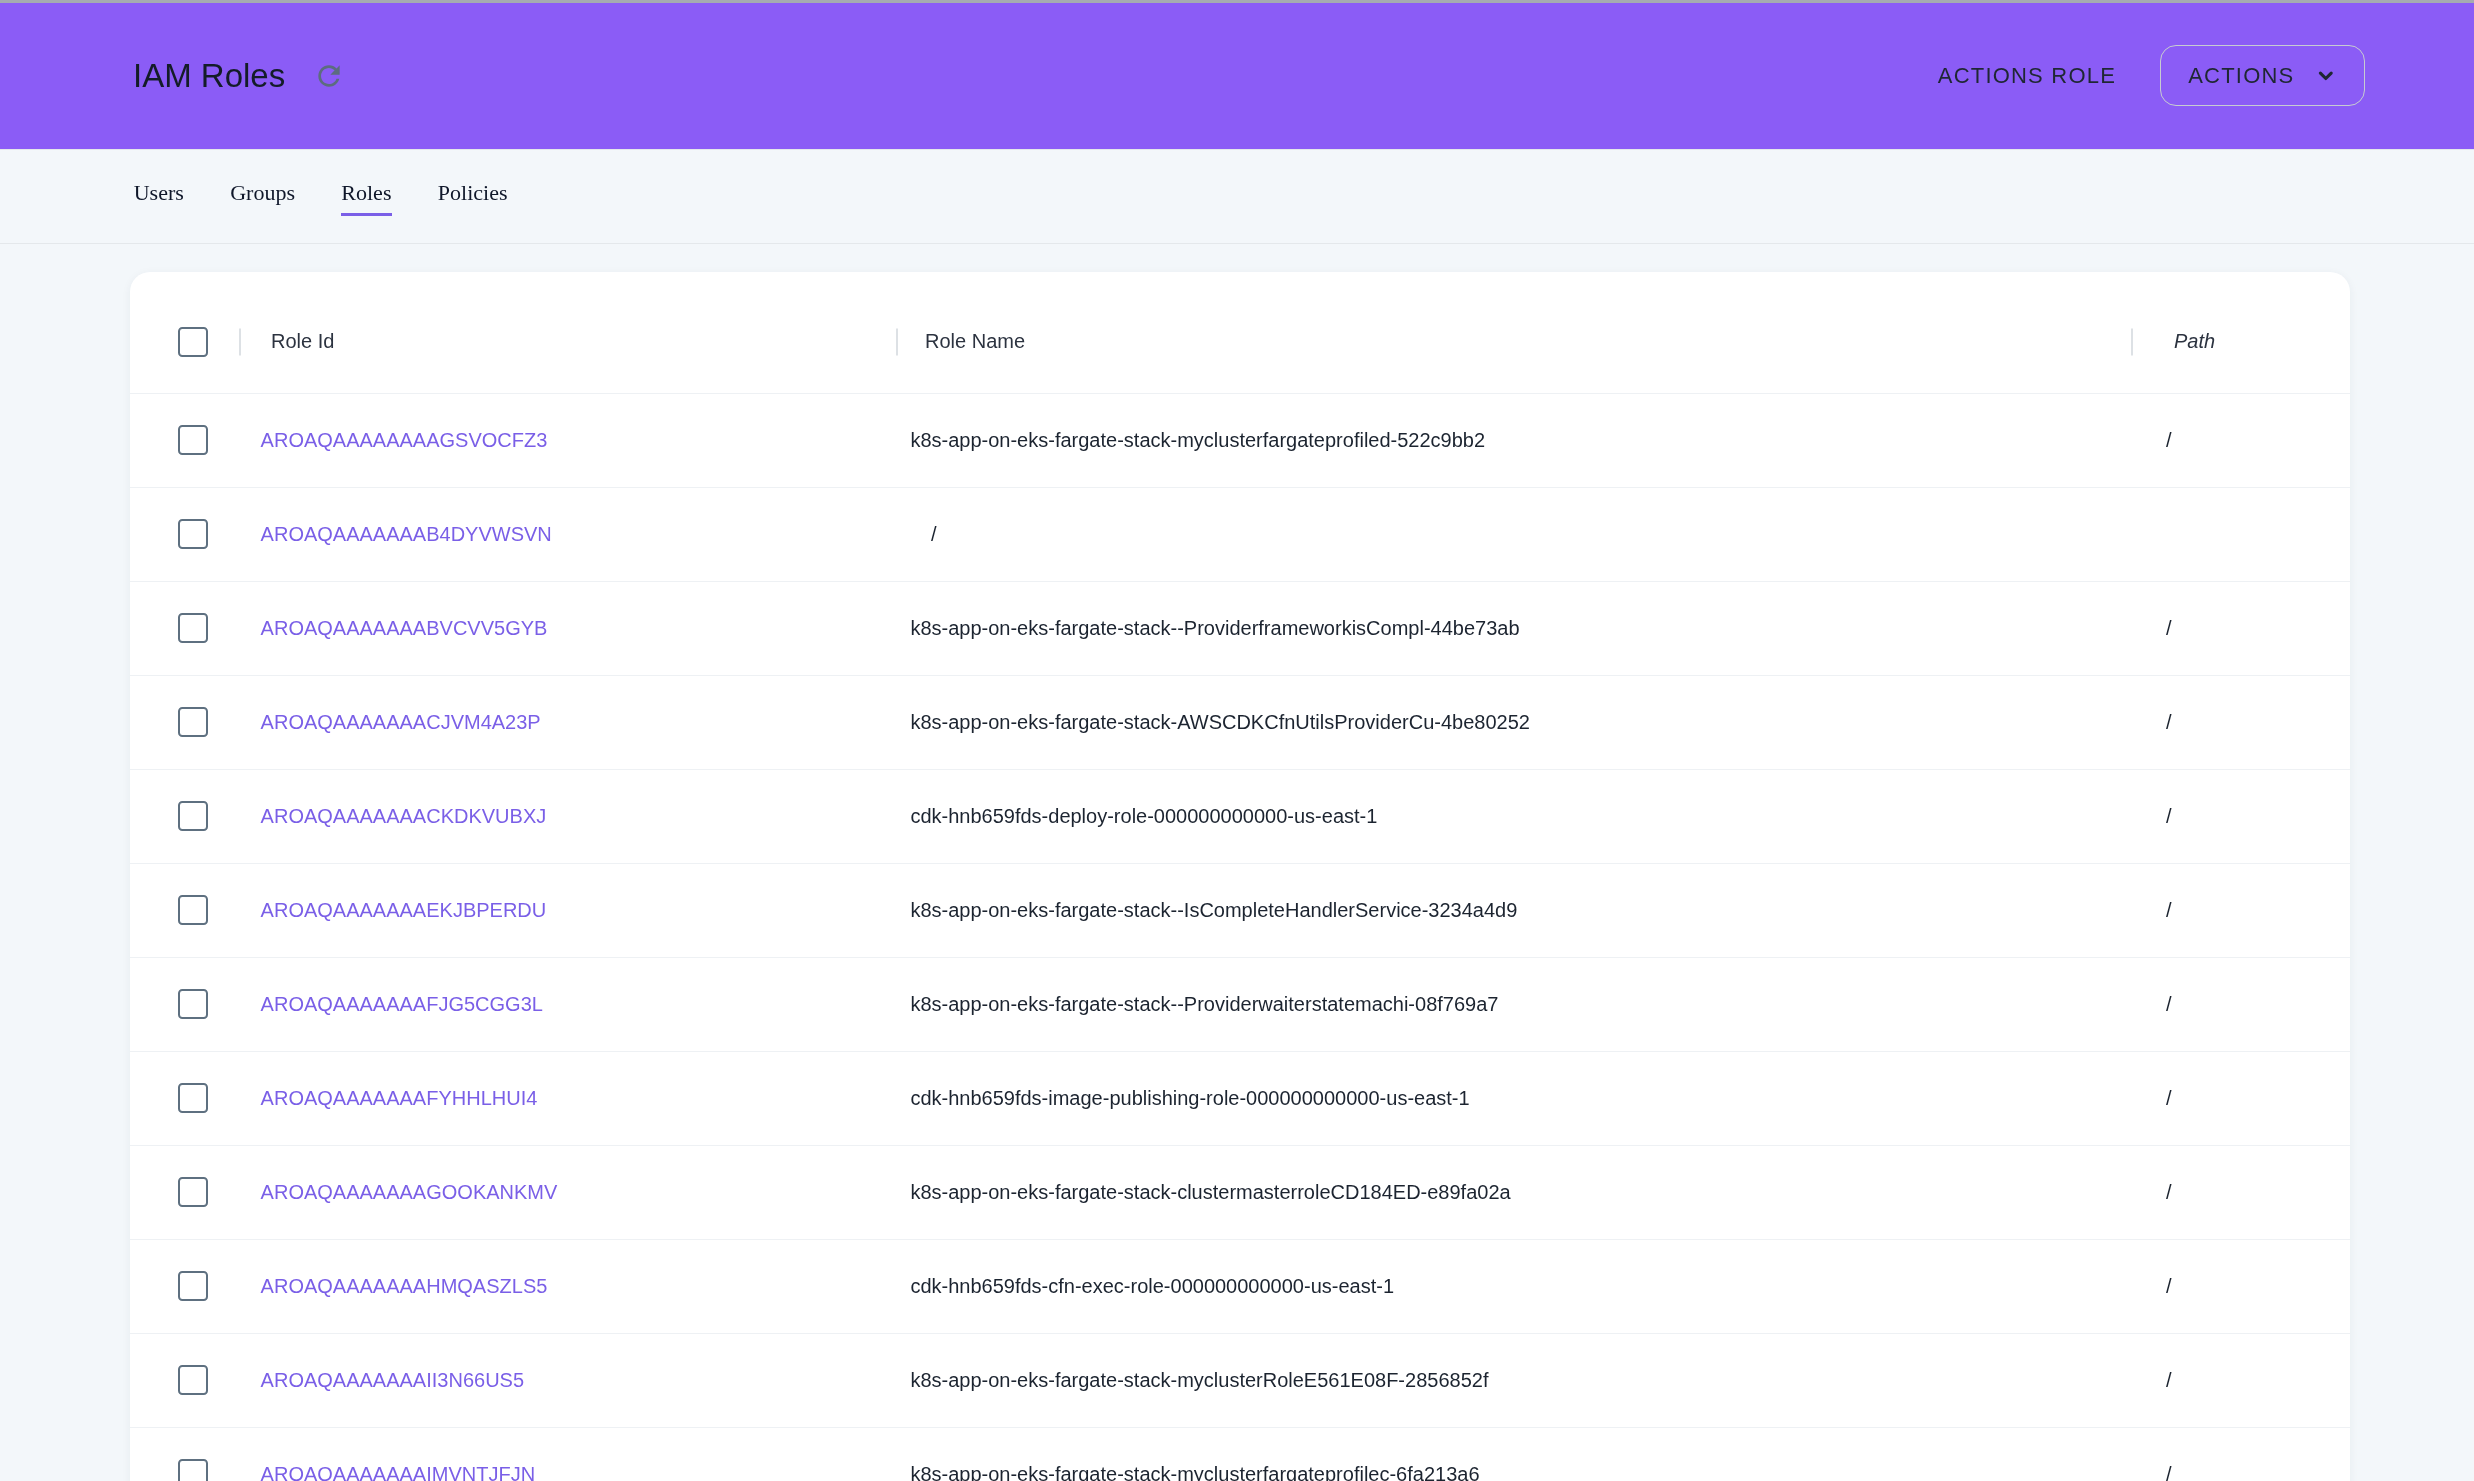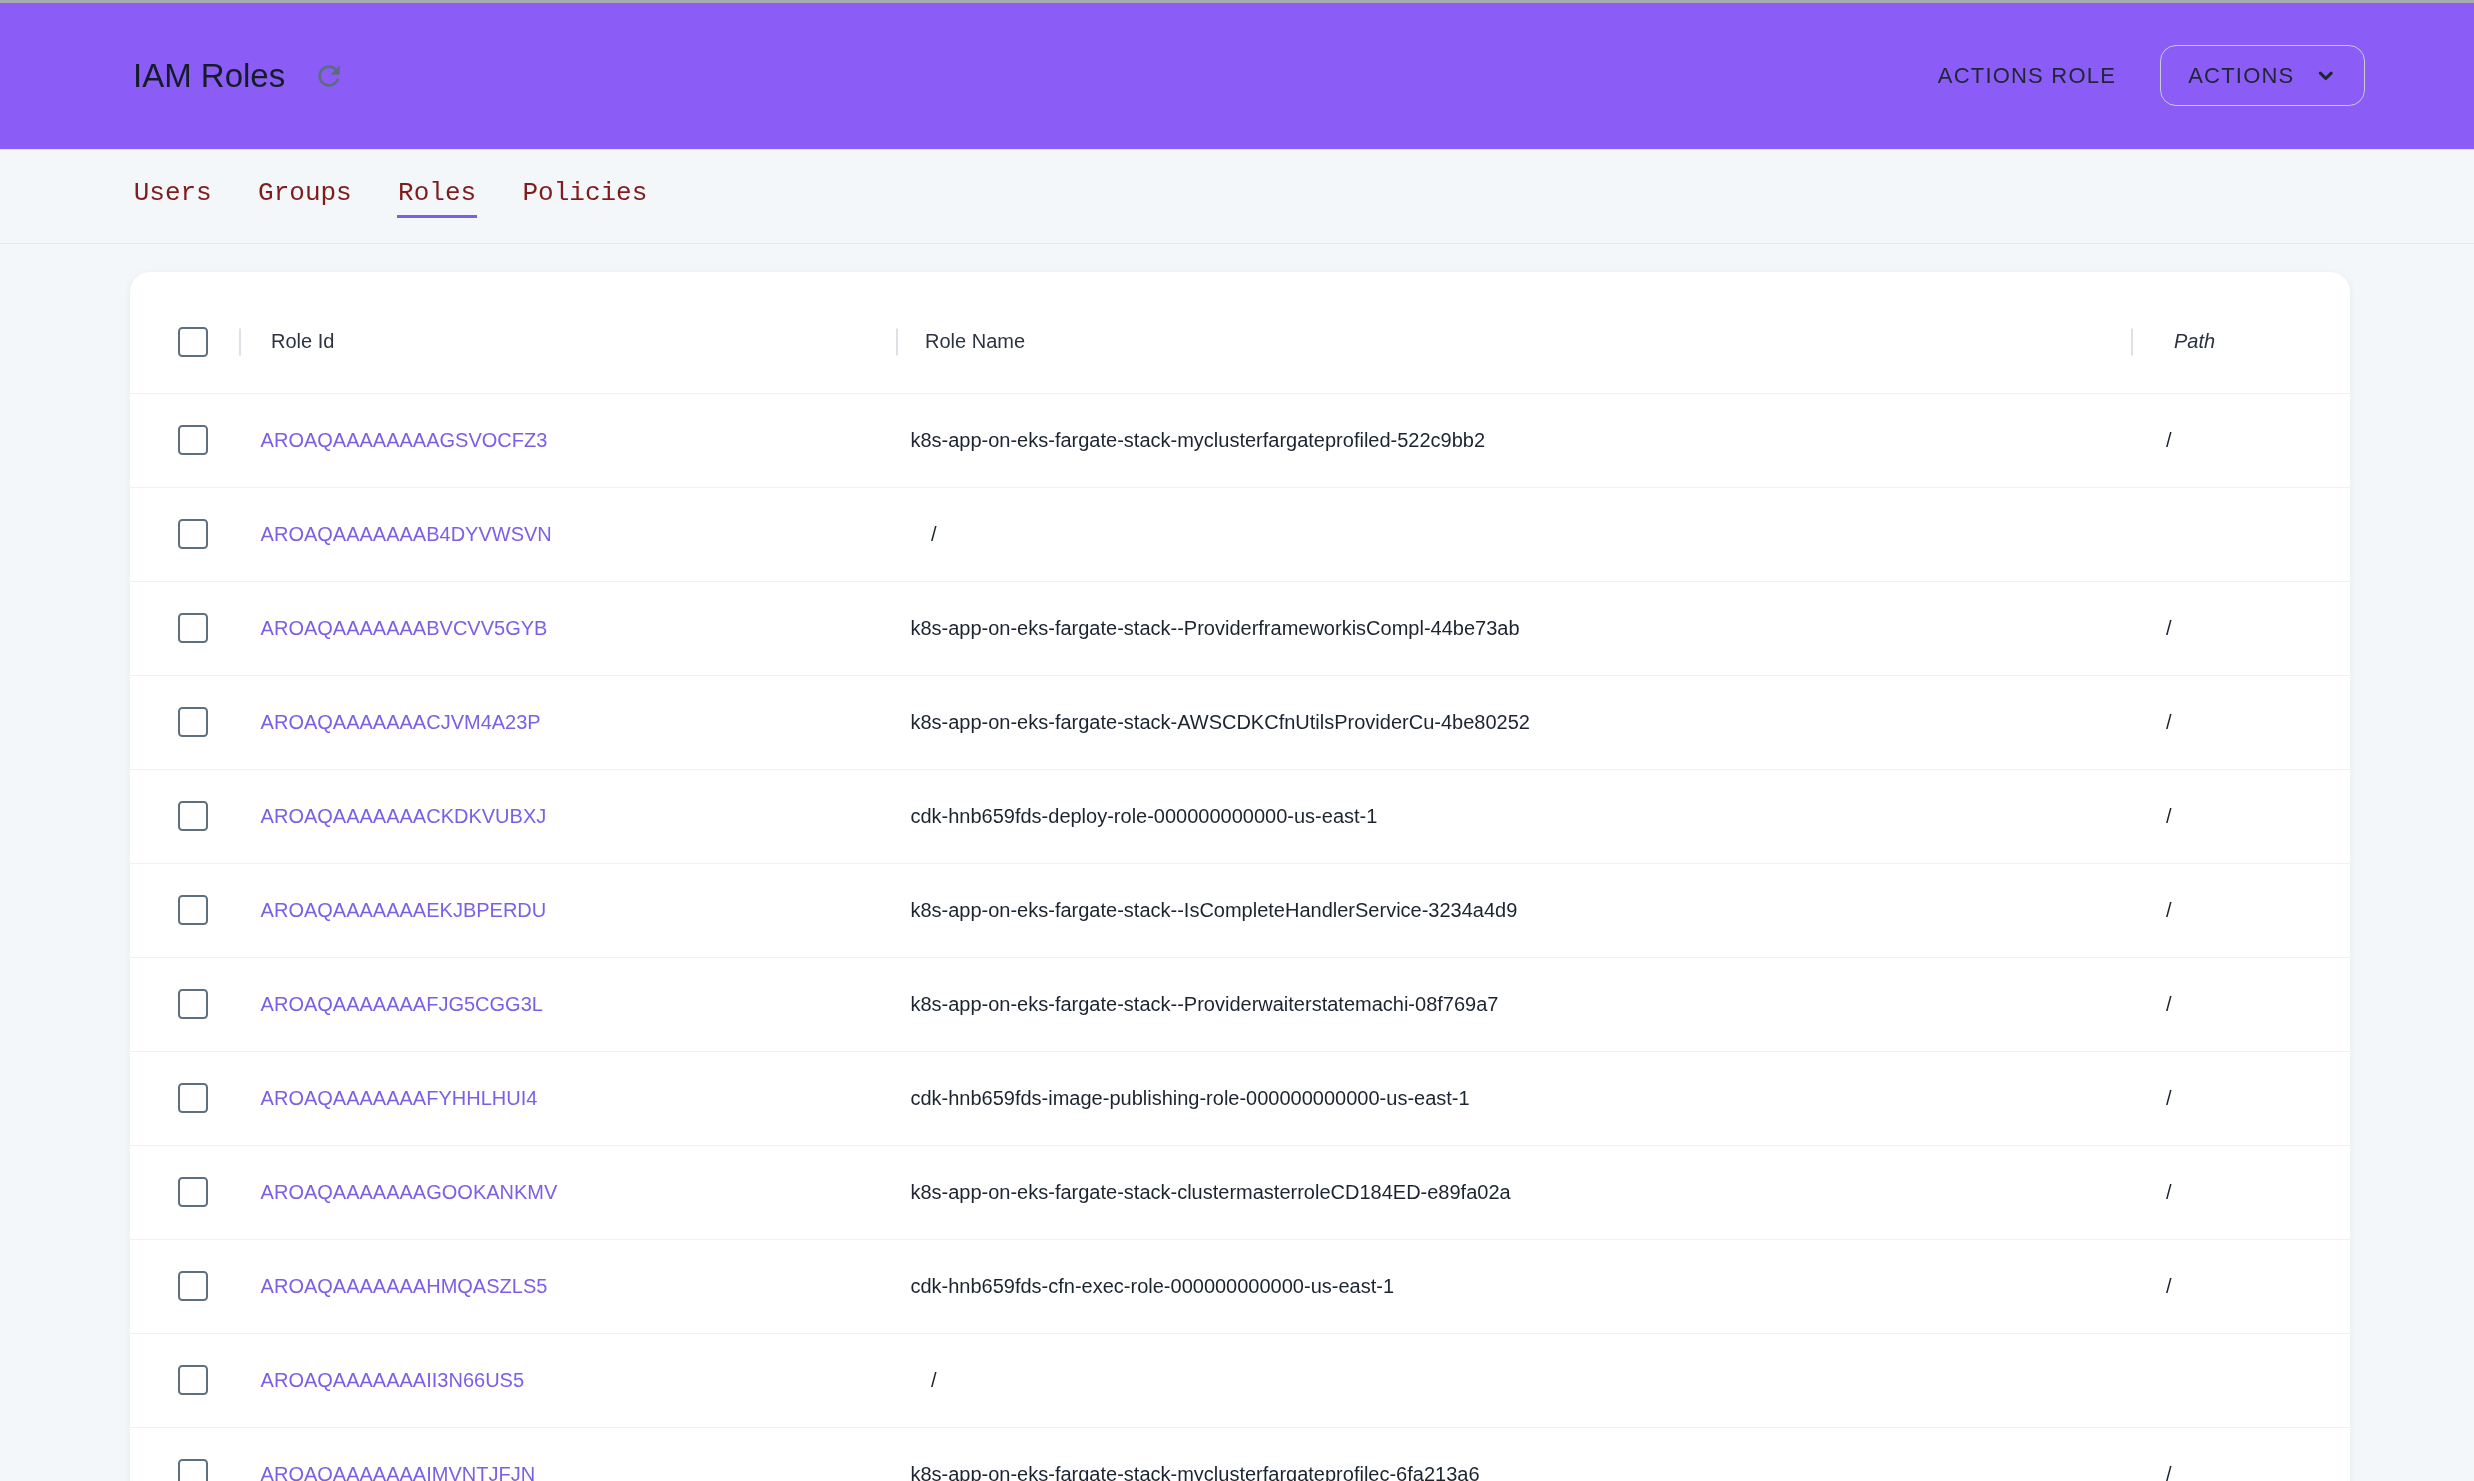--- a/index.html
+++ b/index.html
@@ -40,24 +40,24 @@
   }
   .actions-btn svg{width:21.6px;height:21.6px;stroke:#1f2733;stroke-width:3.5;fill:none;}
 
   
   .tabs-band{
     height:94px;display:flex;align-items:center;gap:45px;
     padding:0 0 0 133px;box-sizing:border-box;
     background:#f3f7fa;border-bottom:1.4px solid #e4e8eb;
   }
   .tab{
-    font-size:26px;color:#7f1d1d;cursor:pointer;
+    font-size:22px;color:#0f172a;cursor:pointer;
     padding:2.9px 0.7px 7.2px 0.7px;border-bottom:3.6px solid transparent;
     background:transparent;border-top:none;border-left:none;border-right:none;
-    font-family:Liberation Mono, monospace;
+    font-family:Liberation Serif, serif;
   }
   .tab.active{border-bottom-color:#7a5fe7;}
 
   
   .content{padding:28px 0 0 130px;box-sizing:border-box;}
   .card{
     width:2220px;background:#ffffff;border-radius:20px;
     box-shadow:0 2.9px 10px rgba(25,45,70,0.06);
     overflow:hidden;
   }
@@ -217,20 +217,21 @@
             </div>
             <div class="cell roleid"><a class="role-link">AROAQAAAAAAAHMQASZLS5</a></div>
             <div class="cell rolename">cdk-hnb659fds-cfn-exec-role-000000000000-us-east-1</div>
             <div class="cell path">/</div>
           </div>
           <div class="grid-row trow">
             <div class="cb-cell">
               <div class="checkbox"></div>
             </div>
             <div class="cell roleid"><a class="role-link">AROAQAAAAAAAII3N66US5</a></div>
+            <div class="cell rolename">k8s-app-on-eks-fargate-stack-myclusterRoleE561E08F-2856852f</div>
             <div class="cell path">/</div>
           </div>
           <div class="grid-row trow">
             <div class="cb-cell">
               <div class="checkbox"></div>
             </div>
             <div class="cell roleid"><a class="role-link">AROAQAAAAAAAIMVNTJFJN</a></div>
             <div class="cell rolename">k8s-app-on-eks-fargate-stack-myclusterfargateprofilec-6fa213a6</div>
             <div class="cell path">/</div>
           </div>

